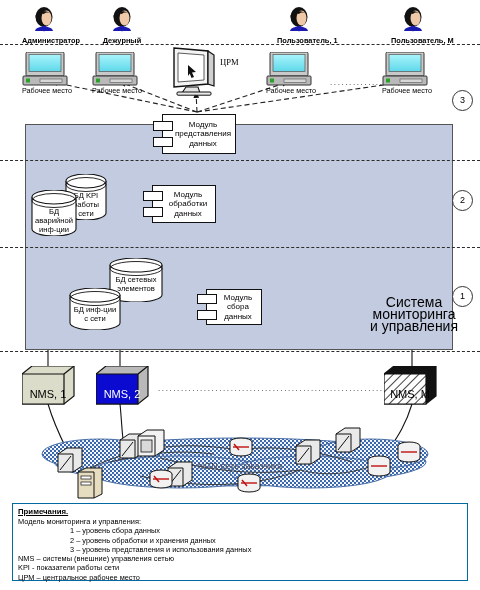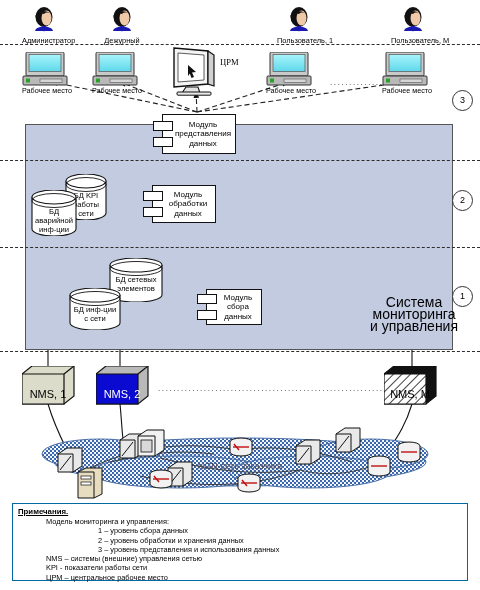--- a/index.html
+++ b/index.html
@@ -9,21 +9,21 @@
     position:relative;overflow:hidden;color:#000;
   }
   .stage{position:absolute;left:0;top:0;width:480px;height:590px;}
   svg.layer{position:absolute;left:0;top:0;width:480px;height:590px;overflow:visible;}
   svg.layer.below{z-index:1;}
 
   
   .person{position:absolute;width:44px;text-align:center;z-index:5;}
   .person .glyph{display:block;width:44px;height:30px;position:relative;}
   .person .lbl{display:block;font-size:7.4px;line-height:9px;white-space:nowrap;
-               transform:translateX(-50%);position:relative;left:50%;}
+               transform:translateX(-50%);position:relative;left:50%;font-weight:bold;}
 
   
   .pc{position:absolute;width:58px;z-index:5;}
   .pc .lbl{position:absolute;left:50%;transform:translateX(-50%);top:34px;
            font-size:7.2px;white-space:nowrap;background:transparent;}
 
   
   .crm{position:absolute;z-index:5;font-family:Liberation Serif, serif;}
   .crm .lbl{position:absolute;left:52px;top:11px;font-size:8.6px;white-space:nowrap;}
 
@@ -62,21 +62,21 @@
 
   
   .cloudlbl{position:absolute;left:0;width:480px;text-align:center;top:461px;
             font-size:9px;color:#4d4d5c;z-index:4;}
 
   
   .notes{position:absolute;left:12px;top:503px;width:456px;height:78px;
          background:#fff;border:1px solid #0369a1;box-sizing:border-box;
          padding:3px 5px 0 5px;z-index:9;}
   .notes .ttl{font-size:7.8px;text-decoration:underline;font-weight:bold;line-height:10px;}
-  .notes .ln{font-size:7.4px;line-height:9.3px;white-space:nowrap;margin-left:28px;}
+  .notes .ln{font-size:7.4px;line-height:9.3px;white-space:nowrap;}
   .notes .ind{padding-left:52px;}
   .dots{position:absolute;font-size:8px;letter-spacing:1.6px;color:#111;z-index:4;}
 </style>
 </head>
 <body>
 
 <div class="stage">
 
   <div class="syspanel"></div>
 

